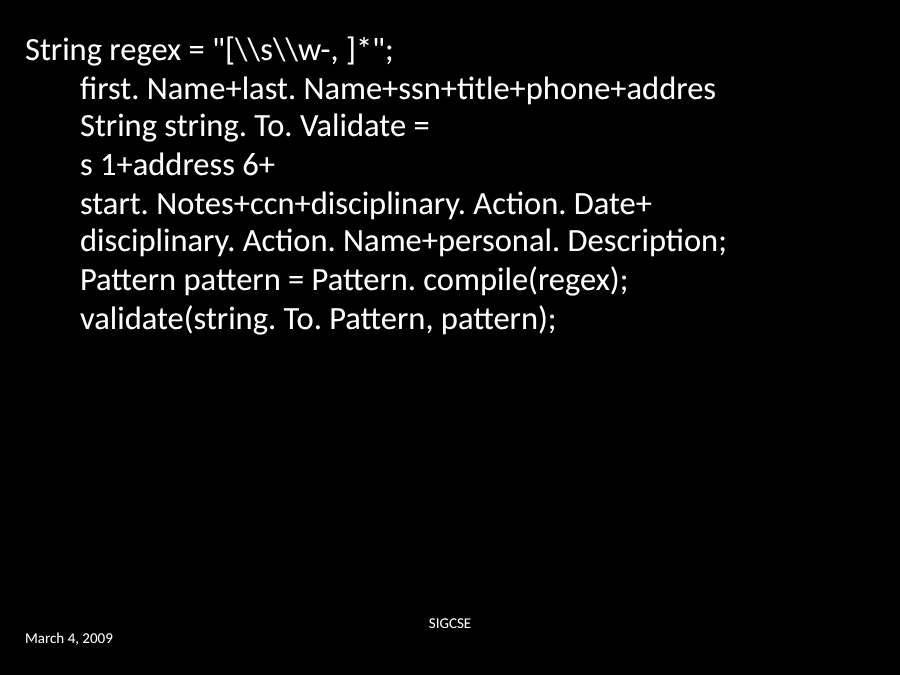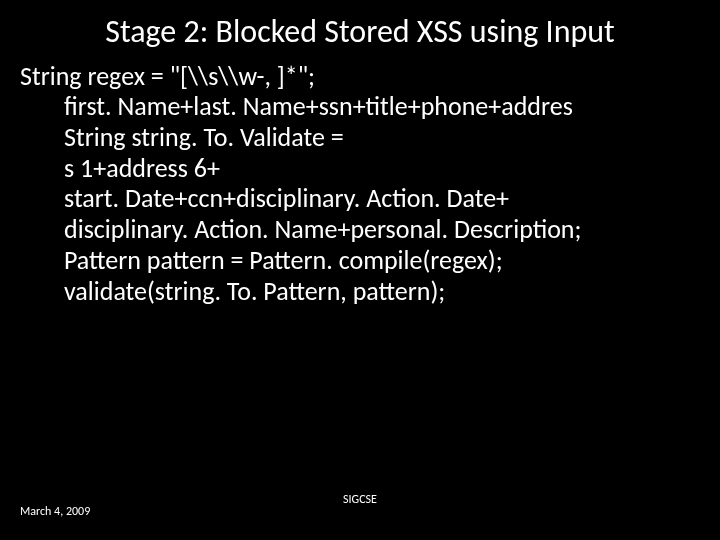--- a/index.html
+++ b/index.html
@@ -58,29 +58,28 @@
     text-align: center;
     bottom: 12px;
   }
 </style>
 </head>
 <body>
 
 <div class="slide">
 
   <div class="title">
-    <div>Stage 2: Blocked Stored XSS using Input</div>
   </div>
 
   <div class="body">
     <div class="line-first">String regex = "[\\s\\w-, ]*";</div>
     <div class="line-indent">first. Name+last. Name+ssn+title+phone+addres</div>
     <div class="line-indent">String string. To. Validate =</div>
     <div class="line-indent">s 1+address 6+</div>
-    <div class="line-indent">start. Date+ccn+disciplinary. Action. Date+</div>
+    <div class="line-indent">start. Notes+ccn+disciplinary. Action. Date+</div>
     <div class="line-indent">disciplinary. Action. Name+personal. Description;</div>
     <div class="line-indent">Pattern pattern = Pattern. compile(regex);</div>
     <div class="line-indent">validate(string. To. Pattern, pattern);</div>
   </div>
 
   <div class="footer">
     <div class="footer-date">March 4, 2009</div>
     <div class="footer-conf">SIGCSE</div>
   </div>
 

